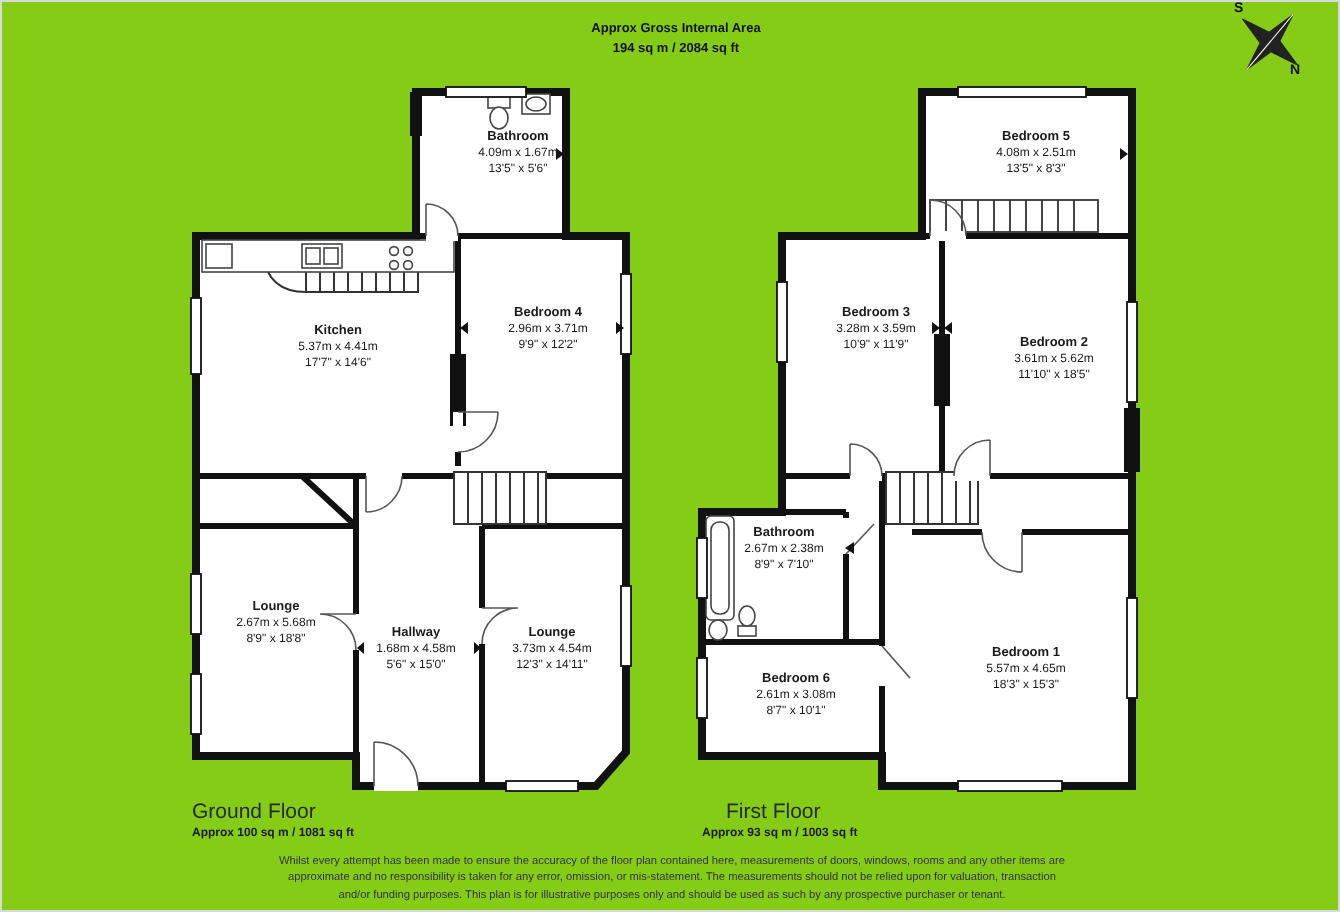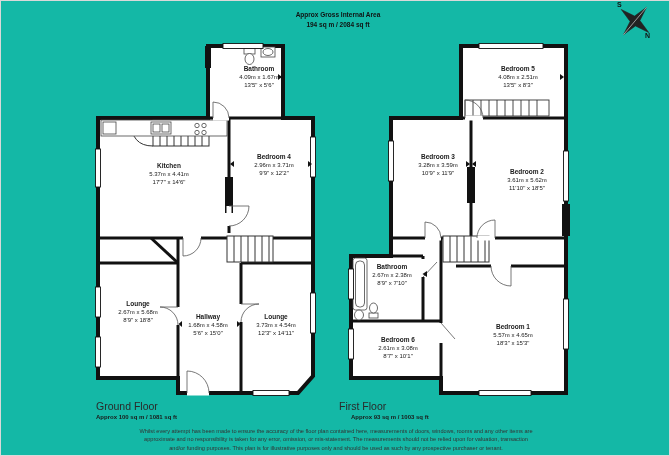--- a/index.html
+++ b/index.html
@@ -1,17 +1,17 @@
 <!DOCTYPE html>
 <html><head>
 <meta charset="utf-8">
 <style>
   html,body{margin:0;padding:0;background:#fff;}
   .canvas{
-    position:relative;width:670px;height:456px;background:#14b8a6;
+    position:relative;width:670px;height:456px;background:#84cc16;
     border:1px solid #d9d9d9;box-sizing:border-box;
     font-family:"Liberation Sans", sans-serif;color:#111;overflow:hidden;
   }
   svg.plan{position:absolute;left:0;top:0;}
   .header{
     position:absolute;left:187px;top:9px;width:300px;text-align:center;
     font-size:6.5px;font-weight:bold;line-height:1.55;color:#111;
   }
   .room-label{
     position:absolute;text-align:center;transform:translateX(-50%);
@@ -259,18 +259,18 @@
   </div>
   <div class="room-label" style="left:512px;top:321px;">
     <div class="room-name">Bedroom 1</div>
     <div>5.57m x 4.65m</div>
     <div>18'3" x 15'3"</div>
   </div>
 
   <div class="floor-title" style="left:95px;top:399px;">Ground Floor</div>
   <div class="floor-area" style="left:95px;top:413px;">Approx 100 sq m / 1081 sq ft</div>
 
-  <div class="floor-title" style="left:338px;top:399px;">First Floor</div>
+  <div class="floor-title" style="left:362px;top:399px;">First Floor</div>
   <div class="floor-area" style="left:350px;top:413px;">Approx 93 sq m / 1003 sq ft</div>
 
   <div class="disclaimer">Whilst every attempt has been made to ensure the accuracy of the floor plan contained here, measurements of doors, windows, rooms and any other items are approximate and no responsibility is taken for any error, omission, or mis-statement. The measurements should not be relied upon for valuation, transaction and/or funding purposes. This plan is for illustrative purposes only and should be used as such by any prospective purchaser or tenant.</div>
 
 </div>
 
 </body></html>

